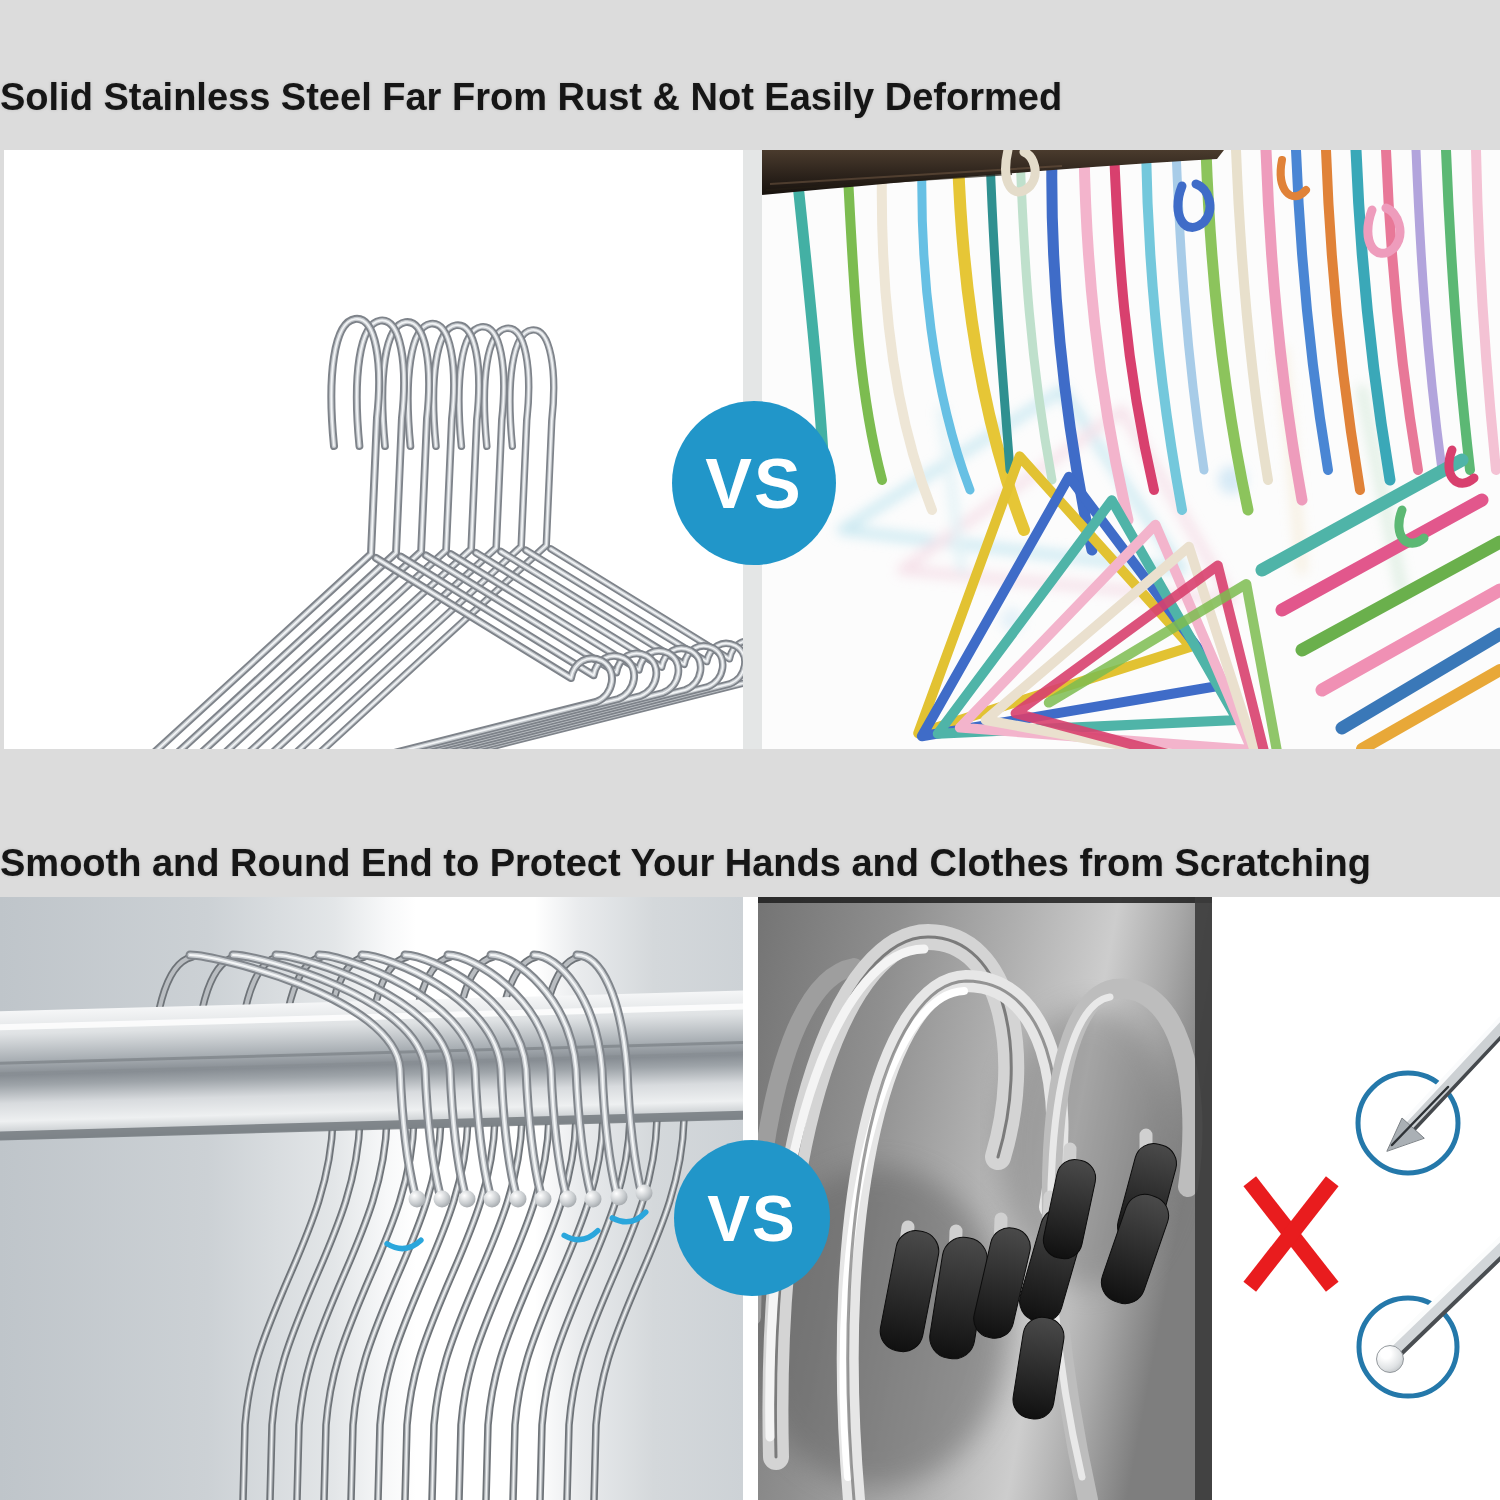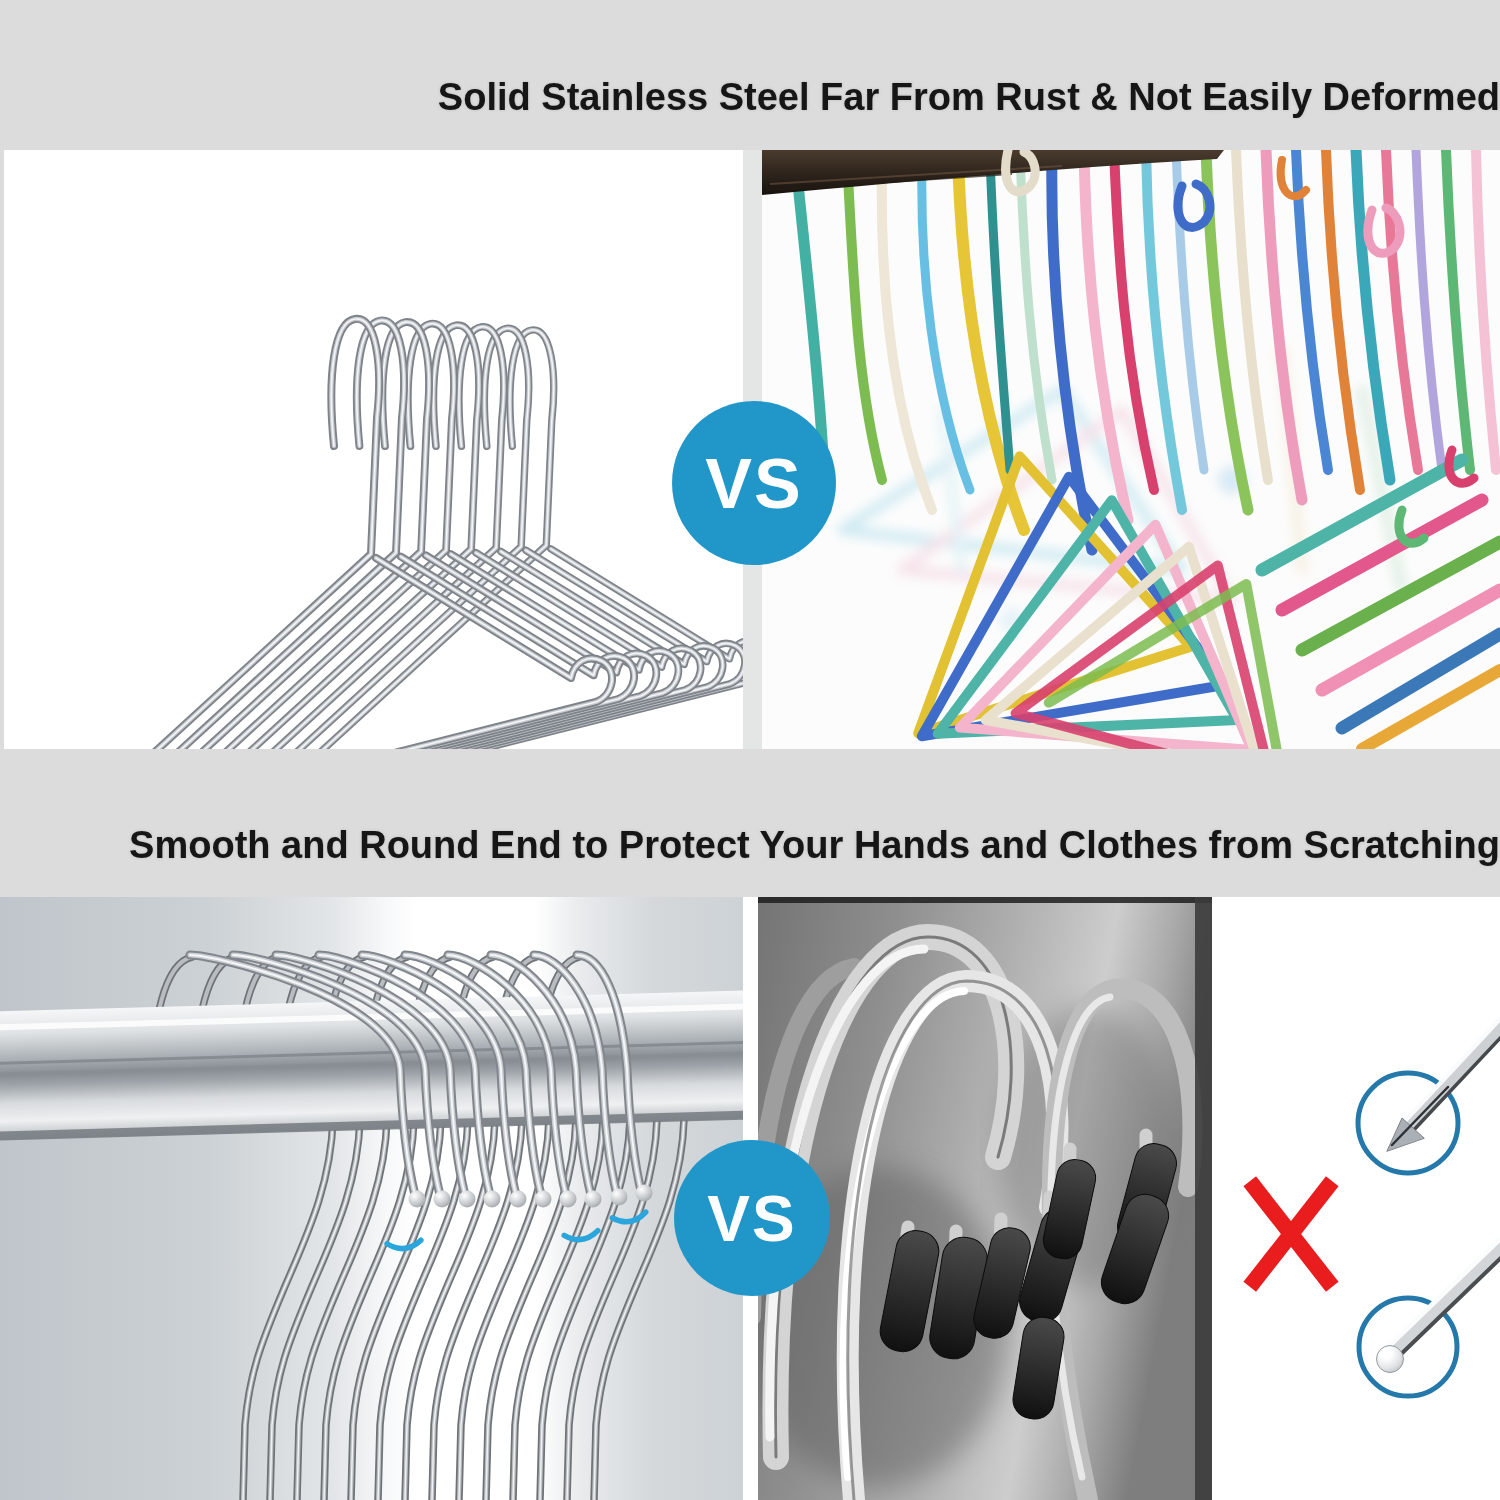--- a/index.html
+++ b/index.html
@@ -1,22 +1,22 @@
 <!DOCTYPE html>
 <html><head>
 <meta charset="utf-8">
 <style>
   html,body{margin:0;padding:0;background:#888;}
   .canvas{position:relative;width:1500px;height:1500px;overflow:hidden;
     background:#dcdcdc;font-family:"Liberation Sans",sans-serif;}
-  .title{position:absolute;left:0;width:100%;text-align:right;font-weight:bold;
+  .title{position:absolute;left:0;width:100%;text-align:left;font-weight:bold;
     color:#161616;z-index:4;pointer-events:none;
     text-shadow:0 0 3px rgba(130,130,130,.35);}
   #title-durability{top:0;height:194px;line-height:194px;font-size:38px;}
-  #title-smoothness{top:749px;height:192px;line-height:192px;font-size:38px;}
+  #title-smoothness{top:767px;height:192px;line-height:192px;font-size:38px;}
   .photo{position:absolute;overflow:hidden;z-index:1;}
   .gap{position:absolute;z-index:2;}
   .vs-badge{position:absolute;z-index:6;}
   .vs-badge text{font-family:"Liberation Sans",sans-serif;font-weight:bold;}
   svg{display:block}
   .ln{fill:none;stroke-linecap:round;stroke-linejoin:round;}
   .hw1{stroke:#7e838a;stroke-width:8px;}
   .hw2{stroke:#c6cace;stroke-width:4.2px;}
   .hw3{stroke:#f2f4f6;stroke-width:1.7px;}
   .lw1{stroke:#6e7378;stroke-width:7.5px;}

